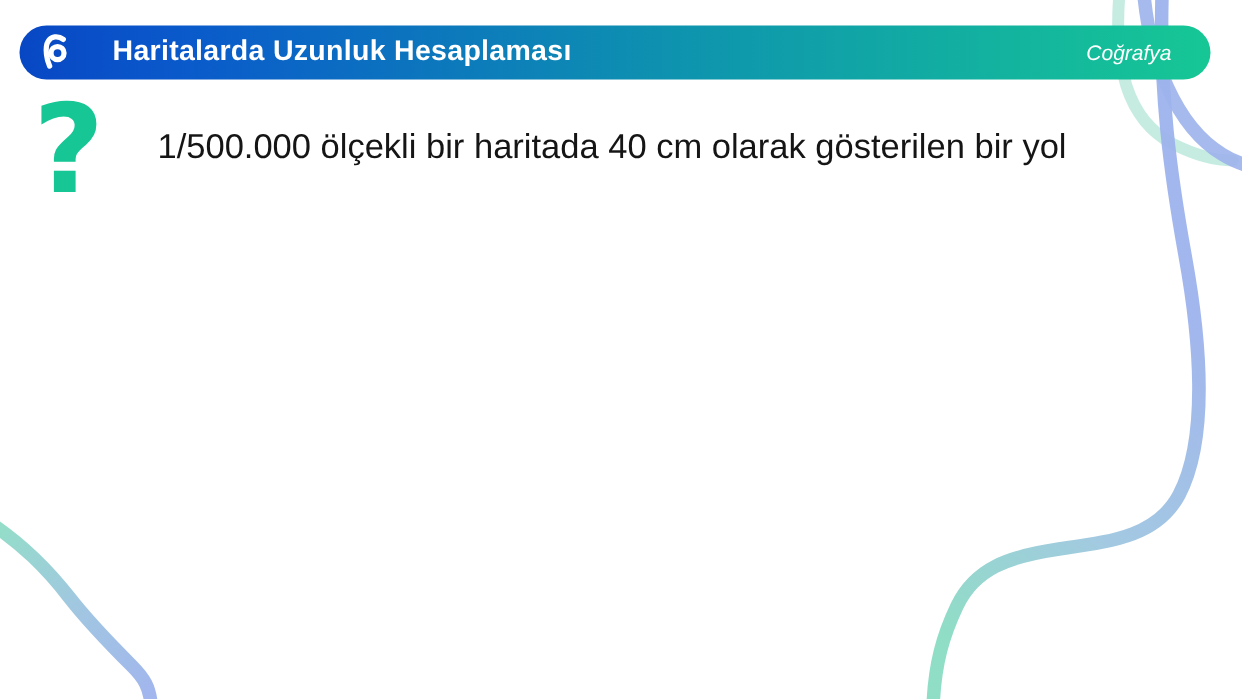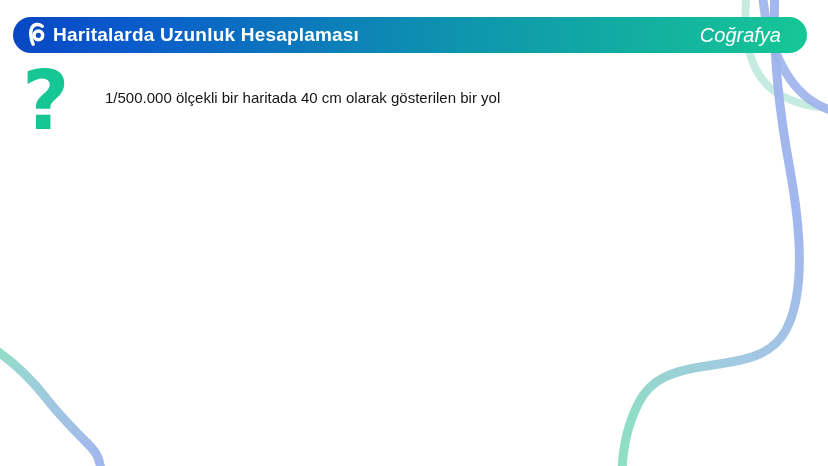--- a/index.html
+++ b/index.html
@@ -35,28 +35,29 @@
     width: 30px; height: 30px;
     margin-left: 10px;
     display: flex; align-items: center; justify-content: center;
     flex: 0 0 auto;
   }
   .logo-wrap svg { width: 28px; height: 28px; display: block; }
   .header-title {
     color: #ffffff;
     font-size: 19px;
     font-weight: bold;
+    margin-left: 22px;
     letter-spacing: 0.2px;
     white-space: nowrap;
   }
   .header-subject {
     margin-left: auto;
     margin-right: 26px;
     color: #ffffff;
-    font-size: 20px;
+    font-size: 14px;
     font-style: italic;
     font-weight: 500;
     white-space: nowrap;
   }
 
   
   .question-mark {
     position: absolute;
     left: 22px; top: 56px;
     font-size: 82px;
@@ -64,21 +65,21 @@
     color: #16C795;
     z-index: 2;
     line-height: 1.1;
     font-family: "DejaVu Sans", "Liberation Sans", sans-serif;
   }
   .question-text {
     position: absolute;
     left: 105px; top: 84px;
     z-index: 2;
     color: #151515;
-    font-size: 15px;
+    font-size: 23px;
     line-height: 27px;
     font-family: "Liberation Sans", sans-serif;
   }
 </style>
 </head>
 <body>
 
 <svg class="decor-svg" viewBox="0 0 828 466" xmlns="http://www.w3.org/2000/svg">
   <defs>
     <linearGradient id="gradRight" gradientUnits="userSpaceOnUse" x1="795" y1="220" x2="630" y2="425">

